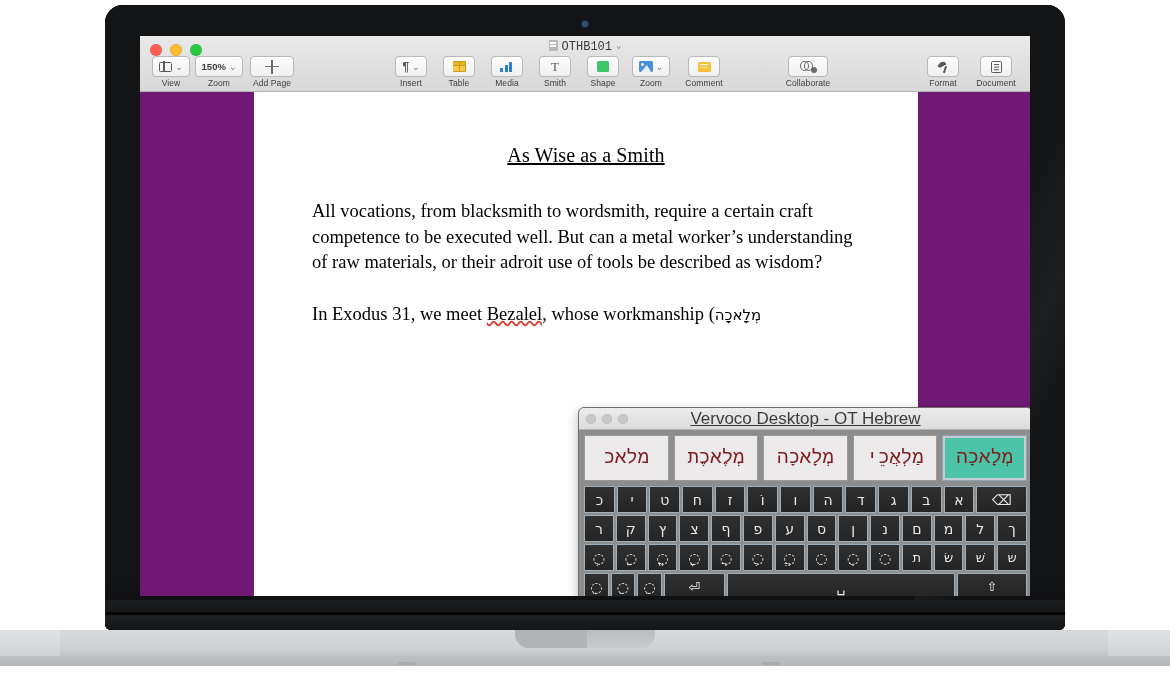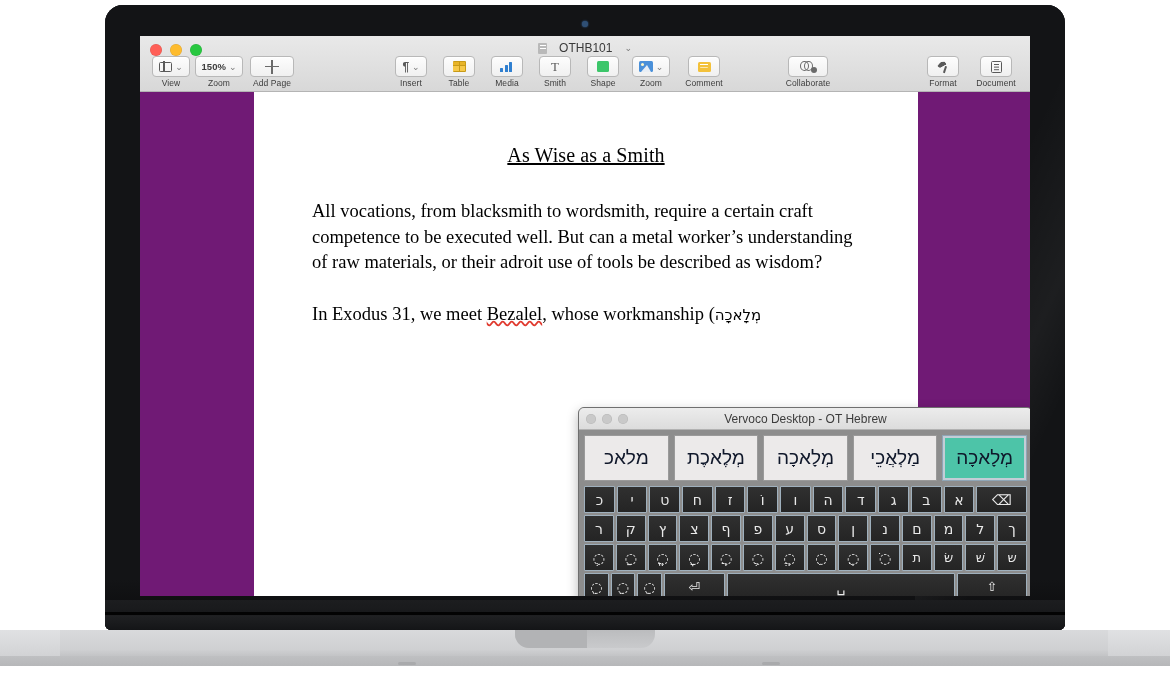--- a/index.html
+++ b/index.html
@@ -95,22 +95,23 @@
   }
   .traffic { position:absolute; left:10px; top:8px; display:flex; gap:8px; }
   .dot { width:12px; height:12px; border-radius:50%; }
   .dot.red{ background:#ff5f57; box-shadow: inset 0 0 0 .5px rgba(0,0,0,.12); }
   .dot.yel{ background:#febc2e; box-shadow: inset 0 0 0 .5px rgba(0,0,0,.12); }
   .dot.grn{ background:#28c840; box-shadow: inset 0 0 0 .5px rgba(0,0,0,.12); }
 
   .doc-title {
     position:absolute; left:0; top:4px; width:100%;
     text-align:center; font-size:12px; color:#3a3a3a;
-    display:flex; align-items:center; justify-content:center; gap:12px;
+    display:flex; align-items:flex-start; justify-content:center; gap:4px;
     height:16px;
+    font-family:Liberation Mono, monospace;
   }
   .doc-title .pg-ico{
     width:9px; height:11px; background:#b9b9b9; border-radius:1px;
     display:inline-block; position:relative;
   }
   .doc-title .pg-ico:after{
     content:""; position:absolute; left:1.5px; top:2px; width:6px; height:1.5px;
     background:#fff; box-shadow:0 3px 0 #fff;
   }
   .chev-sm { font-size:9px; color:#7a7a7a; }
@@ -212,30 +213,30 @@
     overflow:hidden;
   }
   .ime-title {
     height:22px; background: linear-gradient(180deg,#ececec,#dcdcdc);
     border-bottom:1px solid #b2b2b2;
     display:flex; align-items:center; position:relative;
   }
   .ime-traffic { position:absolute; left:7px; display:flex; gap:6px; }
   .ime-dot { width:10px; height:10px; border-radius:50%; background:#c9c9c9;
      box-shadow: inset 0 0 0 .5px rgba(0,0,0,.10); }
-  .ime-title-text { width:100%; text-align:center; font-size:12px; color:#3c3c3c; }
+  .ime-title-text { width:100%; text-align:center; font-size:17px; color:#3c3c3c;text-decoration:underline; }
 
   .cand-bar {
     margin:5px; height:46px; display:flex; flex-direction:row-reverse;
     gap:5px; padding:0; align-items:stretch;
   }
   .cand {
     flex:1; background:#eceaea; border:1px solid #9a9a9a;
     display:flex; align-items:center; justify-content:center;
-    font-family:Liberation Sans, sans-serif; font-size:19px; color:#0f172a;
+    font-family:Liberation Mono, monospace; font-size:19px; color:#7f1d1d;
     direction:rtl;
   }
   .cand.sel {
     background:#4dc4a8; border:1px solid #8fa5b6;
     box-shadow: 0 0 0 2px #c3cdd6 inset;
   }
 
   .kbd { margin:0 5px 5px 5px; background:#8d8d8d; }
   .krow { display:flex; flex-direction:row-reverse; gap:2px; margin-bottom:2px; }
   .key {

